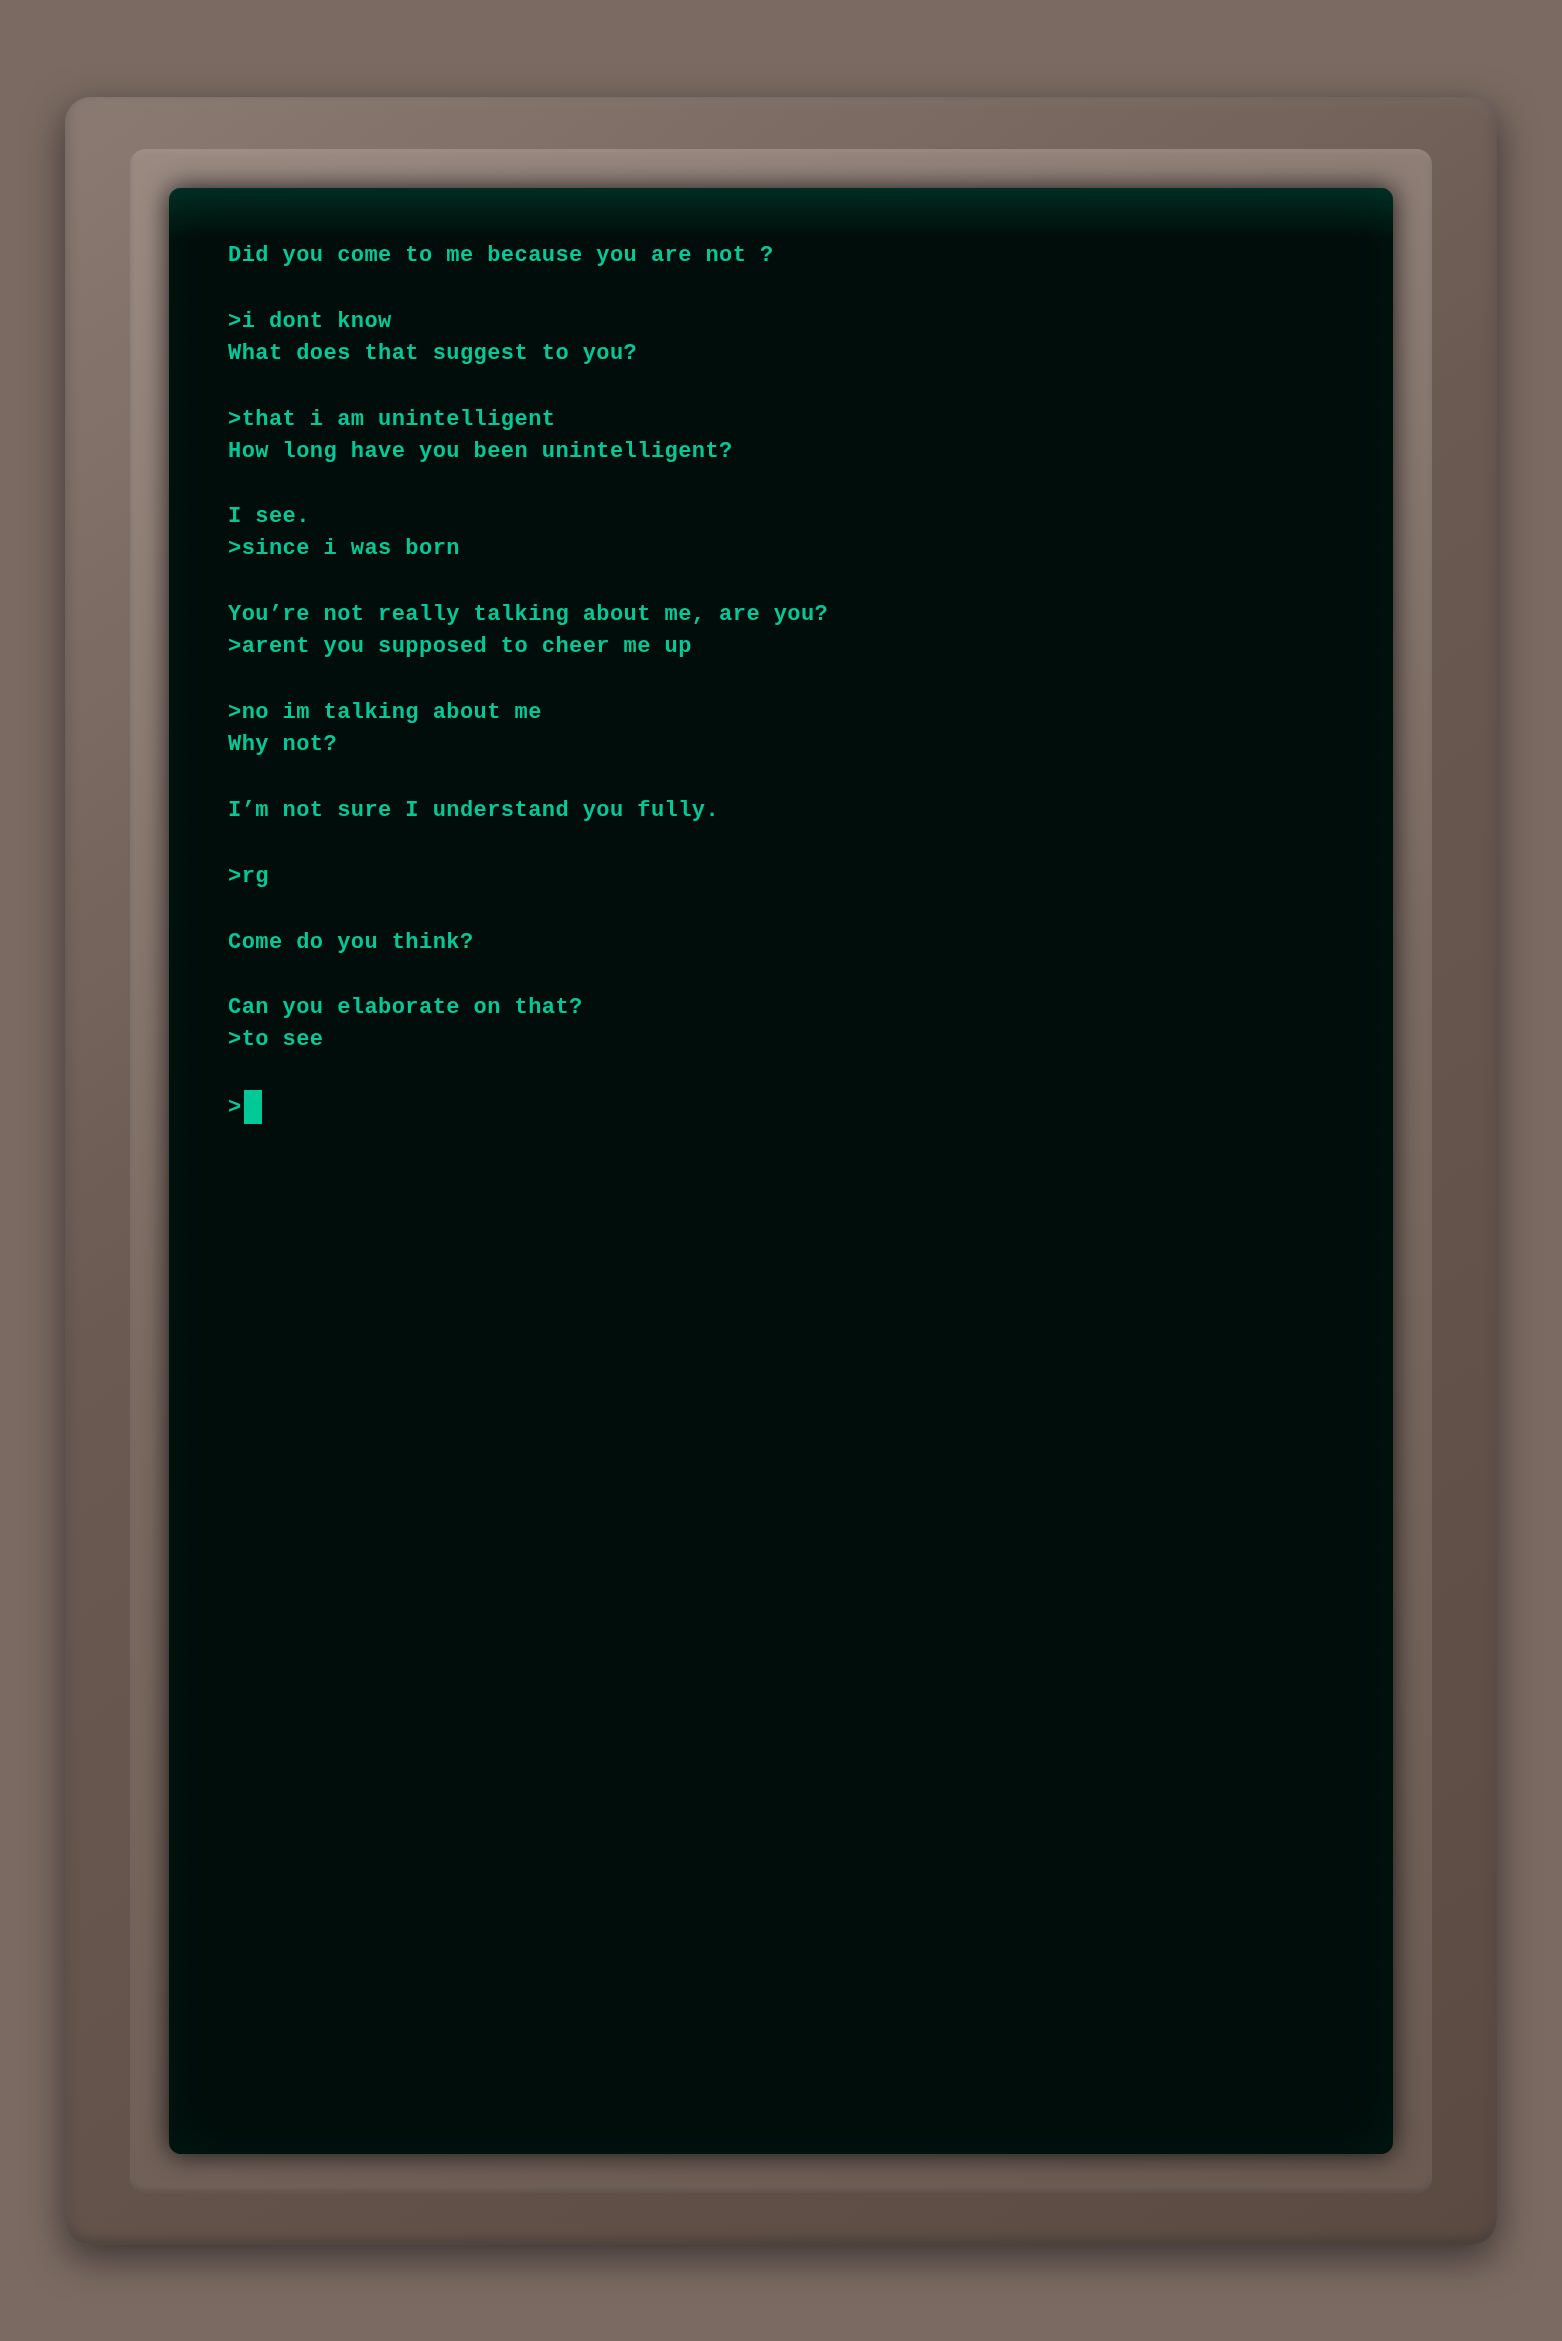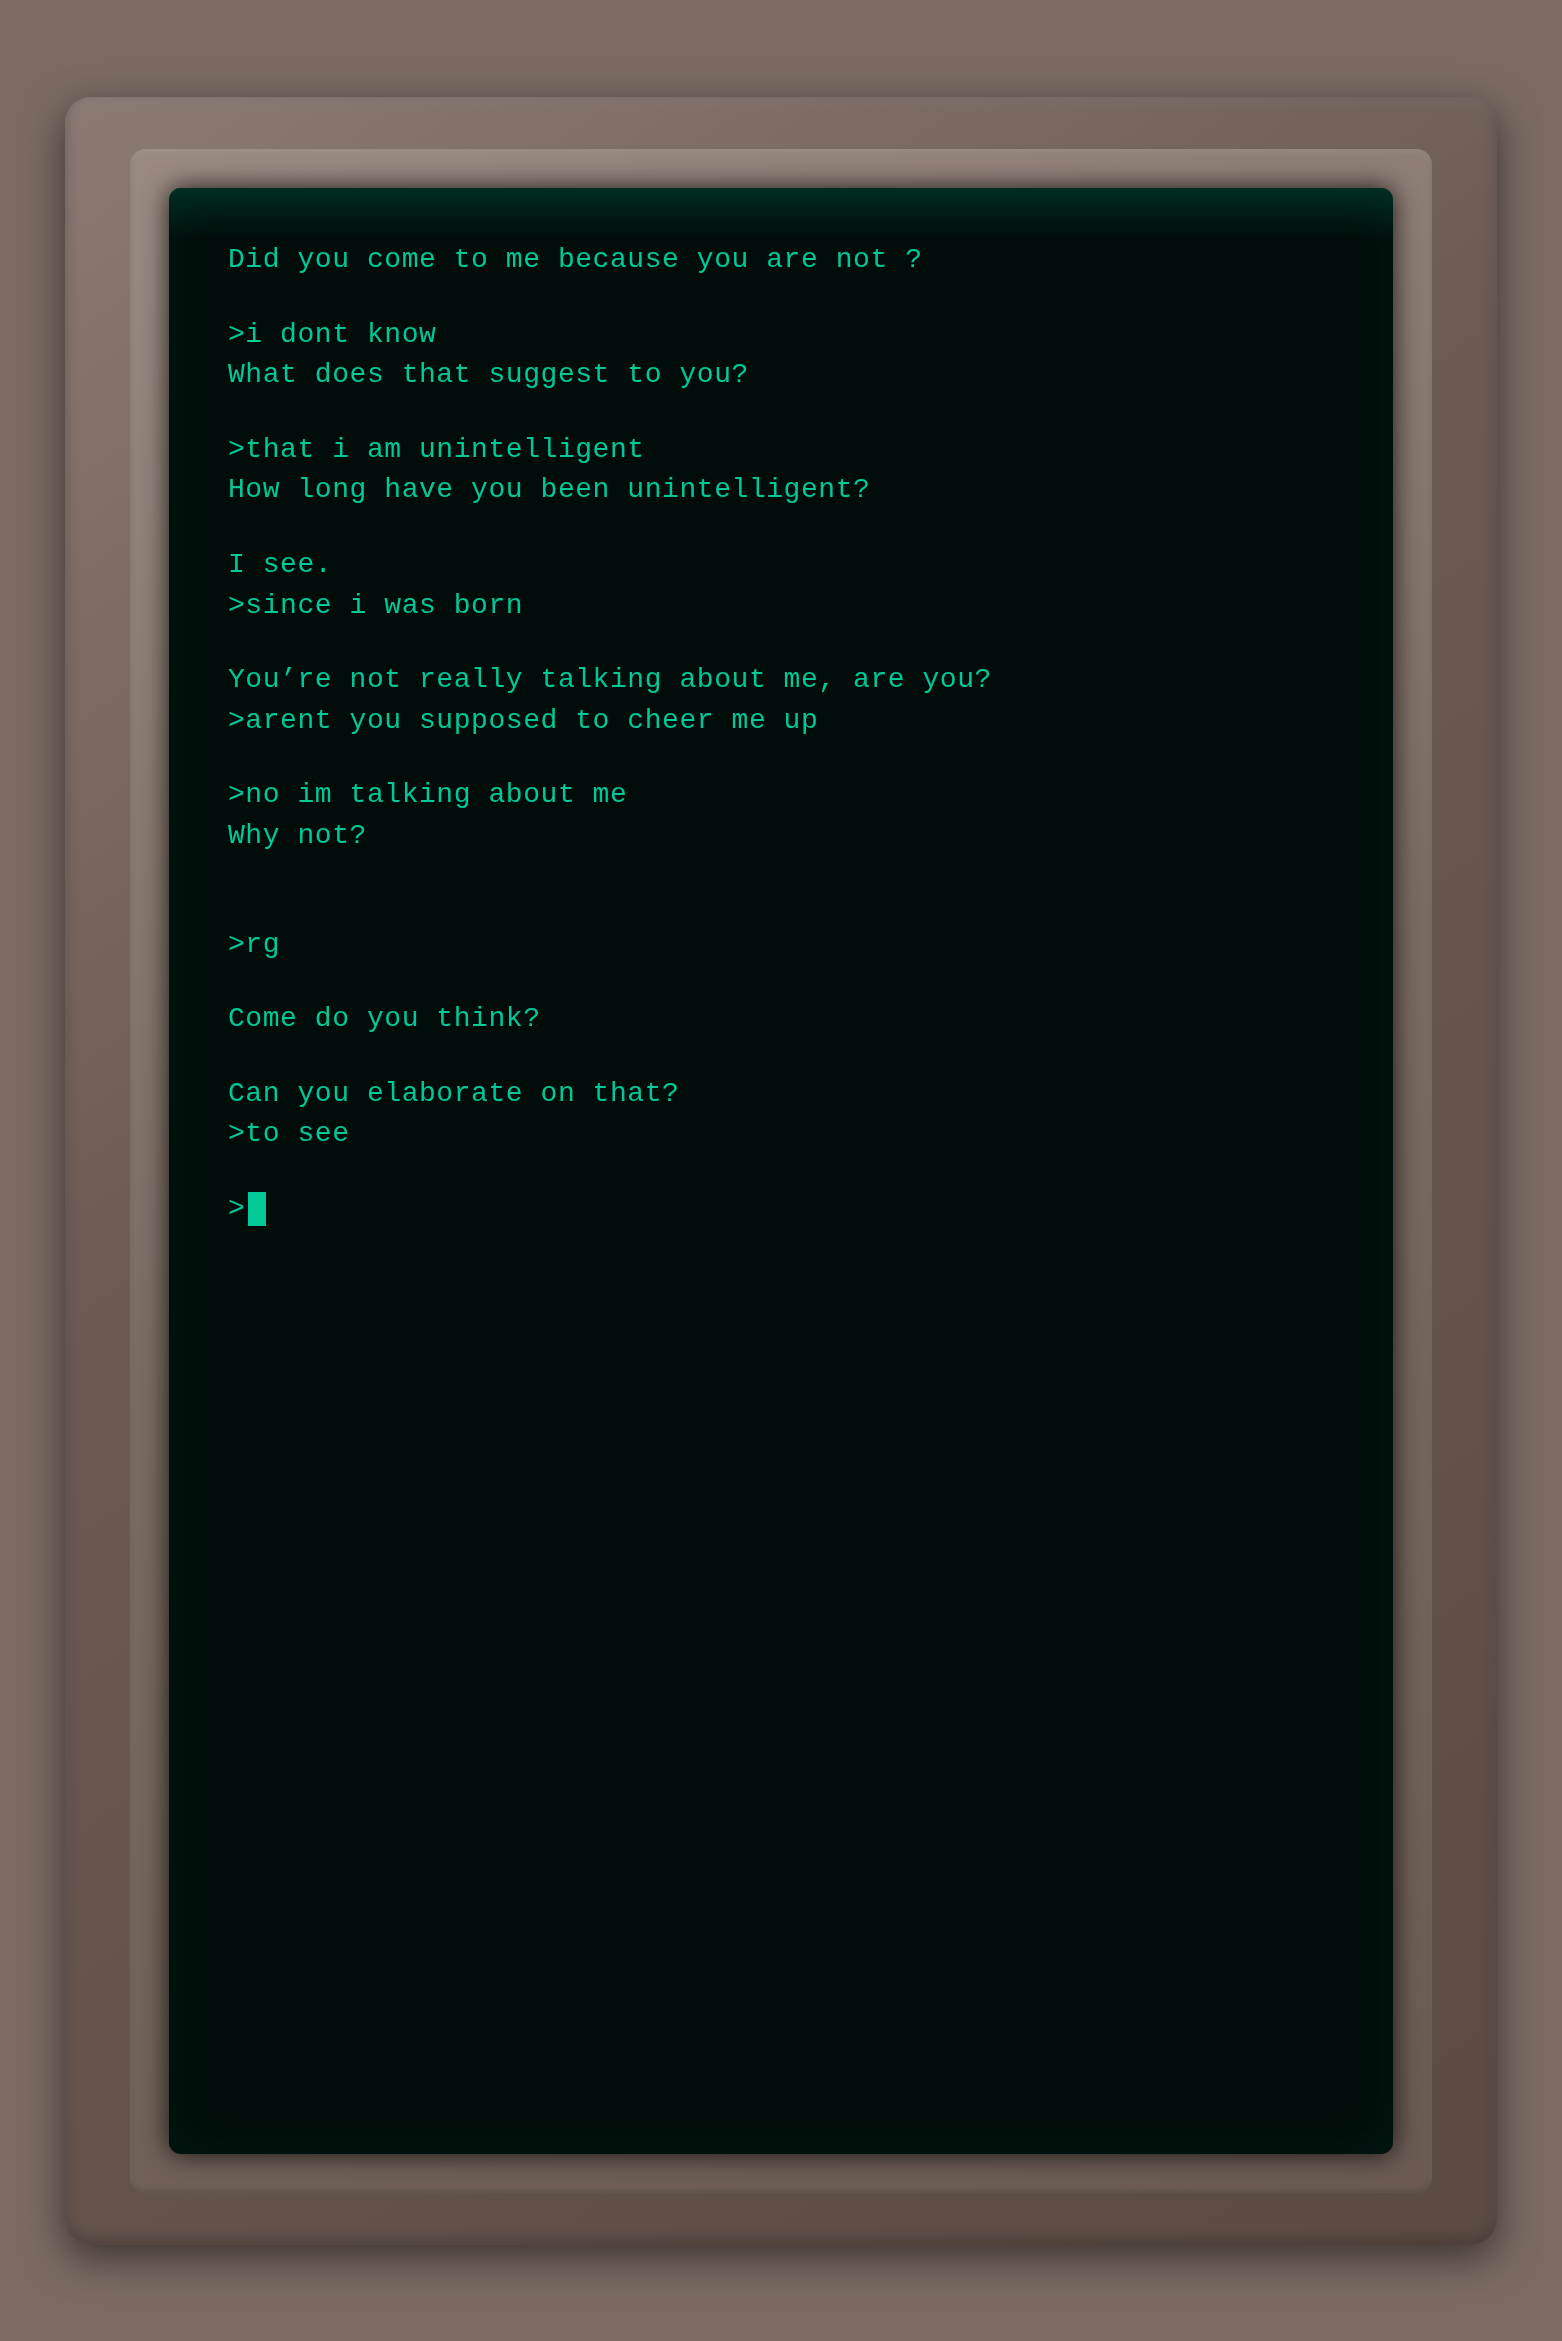--- a/index.html
+++ b/index.html
@@ -73,24 +73,24 @@
       );
       pointer-events: none;
       border-radius: 11.7px;
       z-index: 1;
     }
 
     .terminal-content {
       position: relative;
       z-index: 2;
       color: #00c896;
-      font-size: 28px;
+      font-size: 22px;
       line-height: 1.45;
       letter-spacing: 0.02em;
-      font-weight: normal;
+      font-weight: bold;
     }
 
     .line {
       display: block;
       margin-bottom: 0;
     }
 
     .spacer {
       display: block;
       height: 34px;
@@ -141,20 +141,21 @@
           <span class="spacer"></span>
           <span class="line">I see.</span>
           <span class="line">&gt;since i was born</span>
           <span class="spacer"></span>
           <span class="line">You’re not really talking about me, are you?</span>
           <span class="line">&gt;arent you supposed to cheer me up</span>
           <span class="spacer"></span>
           <span class="line">&gt;no im talking about me</span>
           <span class="line">Why not?</span>
           <span class="spacer"></span>
+          <span class="line">I’m not sure I understand you fully.</span>
           <span class="spacer"></span>
           <span class="line">&gt;rg</span>
           <span class="spacer"></span>
           <span class="line">Come do you think?</span>
           <span class="spacer"></span>
           <span class="line">Can you elaborate on that?</span>
           <span class="line">&gt;to see</span>
           <span class="spacer"></span>
           <span class="line">&gt;<span class="cursor"></span></span>
         </div>

